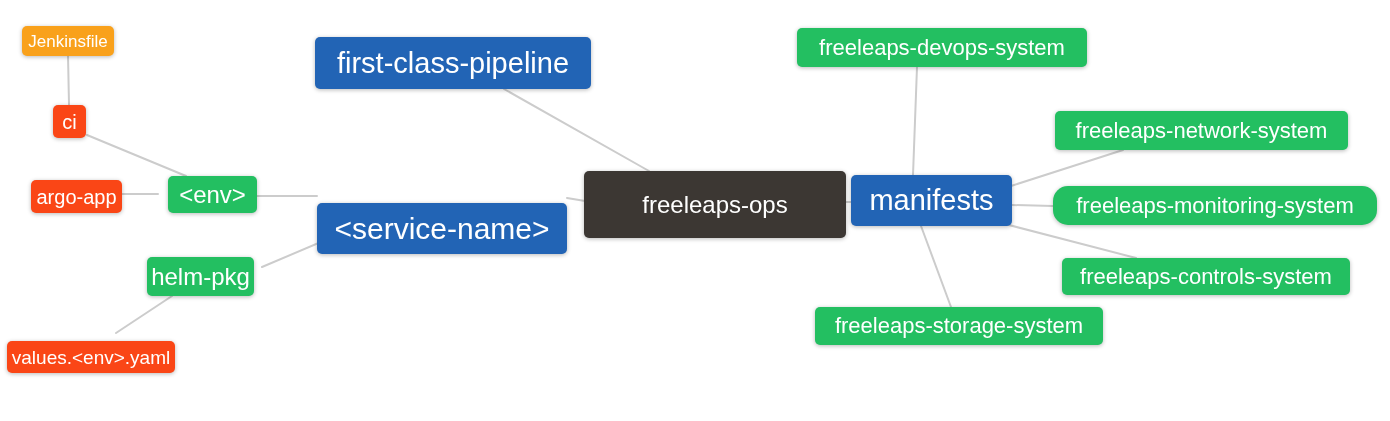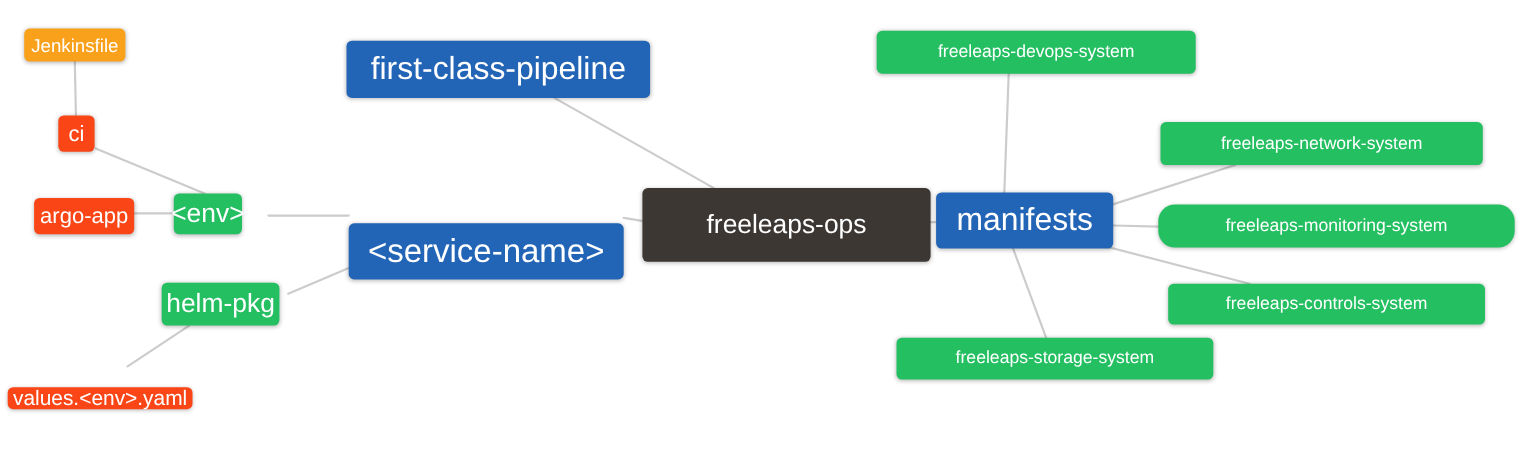--- a/index.html
+++ b/index.html
@@ -34,21 +34,21 @@
     line-height:1;
   }
   .node--orange{background:var(--c-orange,#f9a11b);}
   .node--red{background:var(--c-red,#fa4616);}
   .node--green{background:var(--c-green,#23bf61);}
   .node--blue{background:var(--c-blue,#2264b5);}
   .node--dark{background:var(--c-dark,#3c3733);}
   .fs17{font-size:17px;}
   .fs19{font-size:19px;}
   .fs20{font-size:20px;}
-  .fs22{font-size:16px;}
+  .fs22{font-size:22px;}
   .fs24{font-size:24px;}
   .fs29{font-size:29px;}
   .fs30{font-size:30px;margin-top:32px;}
   .fs34{font-size:24px;}
 </style>
 </head>
 <body>
 
 <div class="canvas">
 
@@ -65,23 +65,23 @@
     <line x1="913" y1="175" x2="917" y2="67"></line>
     <line x1="1011" y1="186" x2="1123" y2="150"></line>
     <line x1="1012" y1="205" x2="1053" y2="206"></line>
     <line x1="1005" y1="224" x2="1136" y2="258"></line>
     <line x1="921" y1="226" x2="951" y2="307"></line>
   </svg>
 
   <div class="node node--orange fs17" style="left:22px;  top:26px;  width:92px;  height:30px;">Jenkinsfile</div>
   <div class="node node--red fs20" style="left:53px;  top:105px; width:33px;  height:33px;">ci</div>
   <div class="node node--red fs20" style="left:31px;  top:180px; width:91px;  height:33px;">argo-app</div>
-  <div class="node node--green fs24" style="left:158px; top:176px; width:62px;  height:37px;">&lt;env&gt;</div>
+  <div class="node node--green fs24" style="left:168px; top:176px; width:89px;  height:37px;">&lt;env&gt;</div>
   <div class="node node--green fs24" style="left:147px; top:257px; width:107px; height:39px;">helm-pkg</div>
-  <div class="node node--red fs19" style="left:7px;   top:352px; width:168px; height:20px;">values.&lt;env&gt;.yaml</div>
+  <div class="node node--red fs19" style="left:7px;   top:341px; width:168px; height:32px;">values.&lt;env&gt;.yaml</div>
   <div class="node node--blue fs29" style="left:315px; top:37px;  width:276px; height:52px;text-align:right;">first-class-pipeline</div>
   <div class="node node--blue fs30" style="left:317px; top:171px; width:250px; height:51px;">&lt;service-name&gt;</div>
   <div class="node node--dark fs34" style="left:584px; top:171px; width:262px; height:67px;">freeleaps-ops</div>
   <div class="node node--blue fs29" style="left:851px; top:175px; width:161px; height:51px;">manifests</div>
   <div class="node node--green fs22" style="left:797px; top:28px;  width:290px; height:39px;">freeleaps-devops-system</div>
   <div class="node node--green fs22" style="left:1055px;top:111px; width:293px; height:39px;">freeleaps-network-system</div>
   <div class="node node--green fs22" style="left:1053px;top:186px; width:324px; height:39px;border-radius:15px;">freeleaps-monitoring-system</div>
   <div class="node node--green fs22" style="left:1062px;top:258px; width:288px; height:37px;">freeleaps-controls-system</div>
   <div class="node node--green fs22" style="left:815px; top:307px; width:288px; height:38px;">freeleaps-storage-system</div>
 

